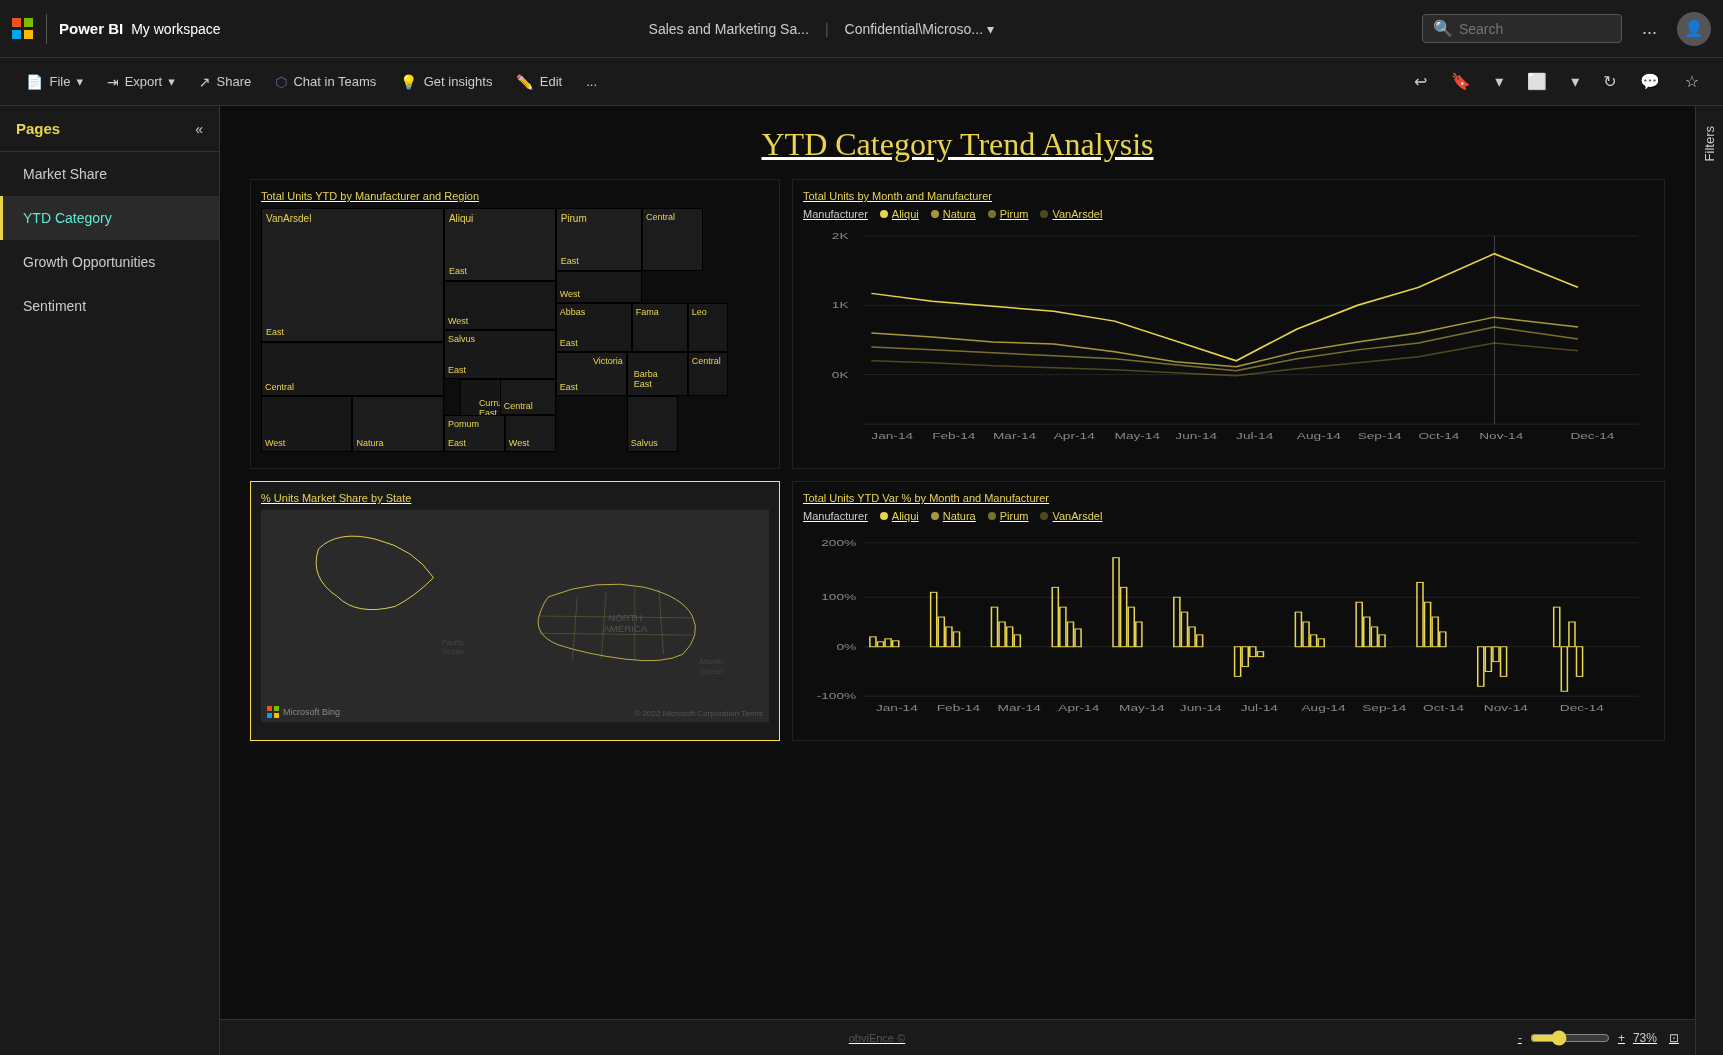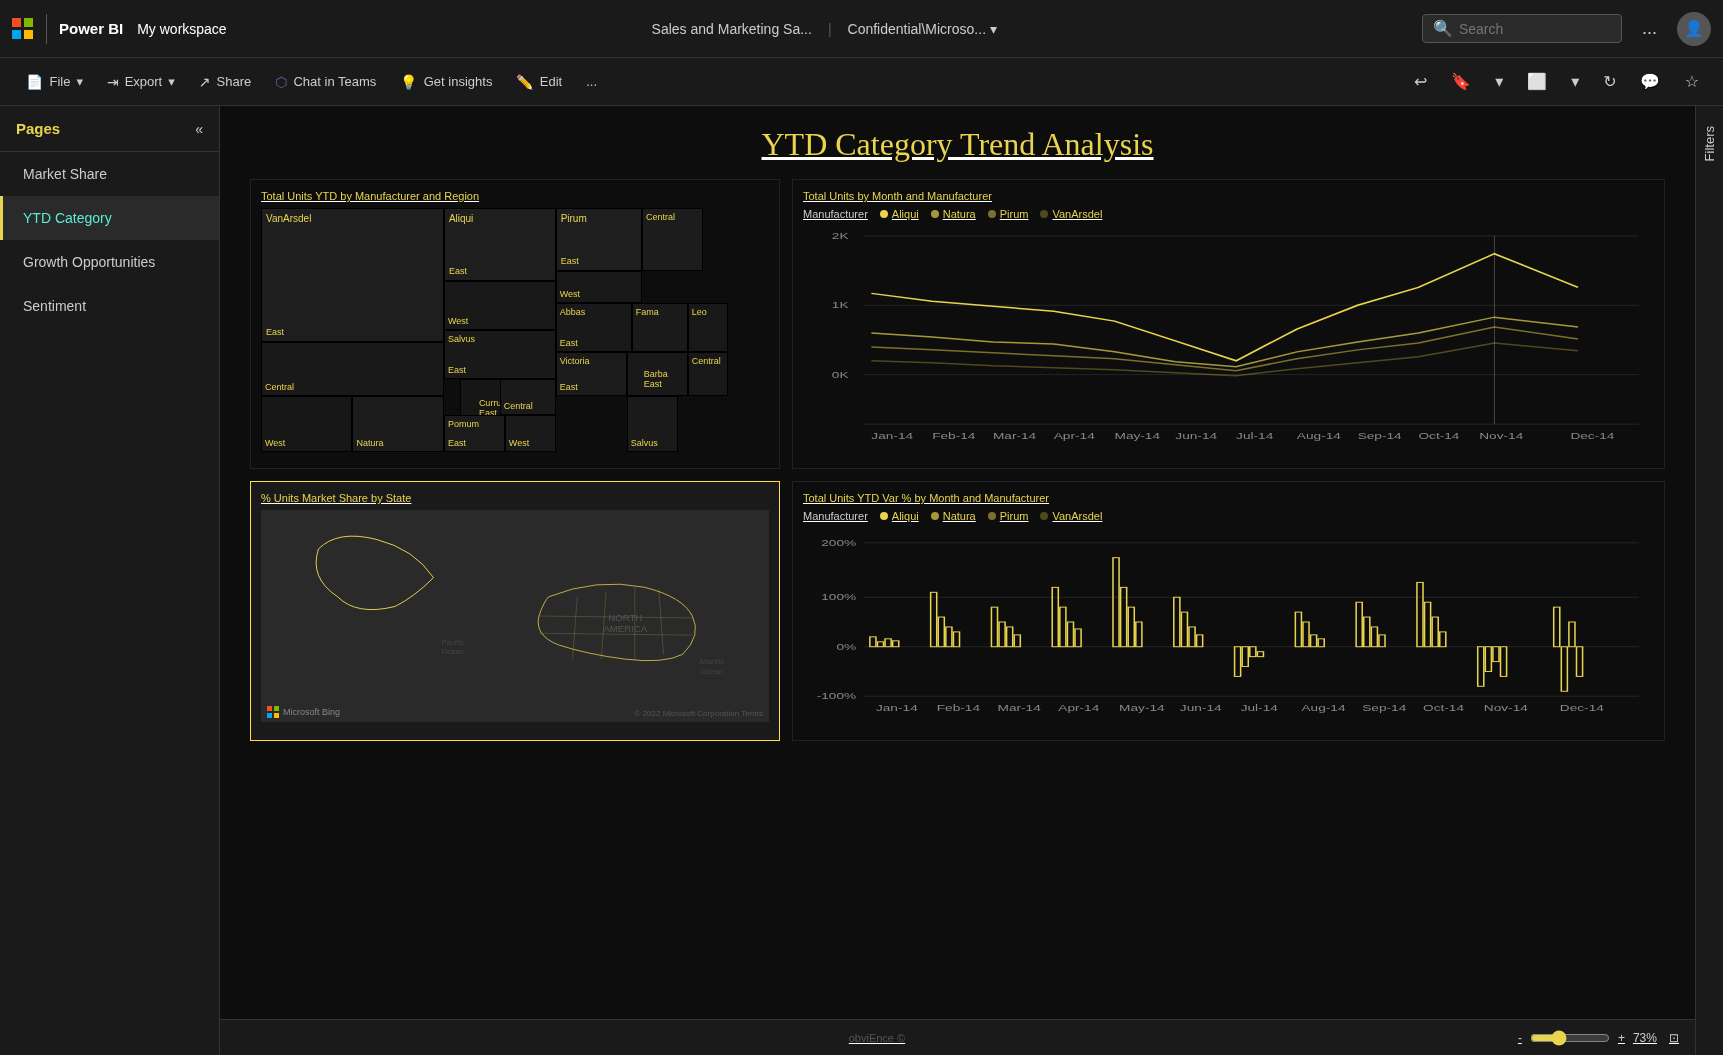--- a/index.html
+++ b/index.html
@@ -12,21 +12,21 @@
       padding: 0 12px; gap: 8px;
     }
     .ms-logo-grid { display: grid; grid-template-columns: 1fr 1fr; gap: 2px; width: 22px; height: 22px; }
     .ms-sq { width: 9px; height: 9px; }
     .ms-red { background: #f25022; }
     .ms-green { background: #7fba00; }
     .ms-blue { background: #00a4ef; }
     .ms-yellow { background: #ffb900; }
     .top-bar-divider { width: 1px; height: 30px; background: #555; margin: 0 4px; }
     .powerbi-label { color: #fff; font-size: 15px; font-weight: 600; }
-    .workspace-label { color: #fff; font-size: 14px; margin-left: 6px; }
+    .workspace-label { color: #fff; font-size: 14px; }
     .report-title-center { flex: 1; display: flex; justify-content: center; align-items: center; gap: 16px; font-size: 14px; color: #ccc; }
     .report-title-text { color: #ccc; }
     .report-sensitivity { color: #ccc; display: flex; align-items: center; gap: 4px; cursor: pointer; }
     .top-bar-right { display: flex; align-items: center; gap: 12px; }
     .search-box {
       display: flex; align-items: center; background: #2a2a2a; border: 1px solid #555;
       border-radius: 4px; padding: 4px 10px; gap: 6px; width: 200px;
     }
     .search-box input { background: transparent; border: none; outline: none; color: #ccc; font-size: 14px; width: 150px; }
     .ellipsis-btn { color: #ccc; font-size: 18px; cursor: pointer; padding: 4px 8px; }
@@ -298,24 +298,24 @@
               <span style="color:#e8d44d;font-size:9px;">East</span>
             </div>
             <div style="position:absolute; left:73%; top:39%; width:11%; height:20%; border:1px solid #000; background:#1a1a1a; display:flex; flex-direction:column; justify-content:space-between; padding:3px;">
               <span style="color:#e8d44d;font-size:9px;">Fama</span>
             </div>
             <div style="position:absolute; left:84%; top:39%; width:8%; height:20%; border:1px solid #000; background:#181818; display:flex; flex-direction:column; justify-content:space-between; padding:3px;">
               <span style="color:#e8d44d;font-size:9px;">Leo</span>
             </div>
 
             <div style="position:absolute; left:58%; top:59%; width:14%; height:18%; border:1px solid #000; background:#1b1b1b; display:flex; flex-direction:column; justify-content:space-between; padding:3px;">
-              <span style="color:#e8d44d;font-size:9px;">Victoria</span>
-              <span style="color:#e8d44d;font-size:9px;">East</span>
-            </div>
-            <div style="position:absolute; left:72%; top:59%; width:12%; height:18%; border:1px solid #000; background:#191919; display:flex; flex-direction:column; justify-content:flex-start; padding:16px;">
+              <span style="color:#e8d44d;font-size:9px;text-align:right;">Victoria</span>
+              <span style="color:#e8d44d;font-size:9px;">East</span>
+            </div>
+            <div style="position:absolute; left:72%; top:59%; width:12%; height:18%; border:1px solid #000; background:#191919; display:flex; flex-direction:column; justify-content:flex-end; padding:6px;">
               <span style="color:#e8d44d;font-size:9px;">Barba</span>
               <span style="color:#e8d44d;font-size:9px;">East</span>
             </div>
             <div style="position:absolute; left:84%; top:59%; width:8%; height:18%; border:1px solid #000; background:#181818; display:flex; flex-direction:column; justify-content:space-between; padding:3px;">
               <span style="color:#e8d44d;font-size:9px;">Central</span>
             </div>
             <div style="position:absolute; left:72%; top:77%; width:10%; height:23%; border:1px solid #000; background:#1a1a1a; display:flex; align-items:flex-end; padding:3px;">
               <span style="color:#e8d44d;font-size:9px;">Salvus</span>
             </div>
           </div>

